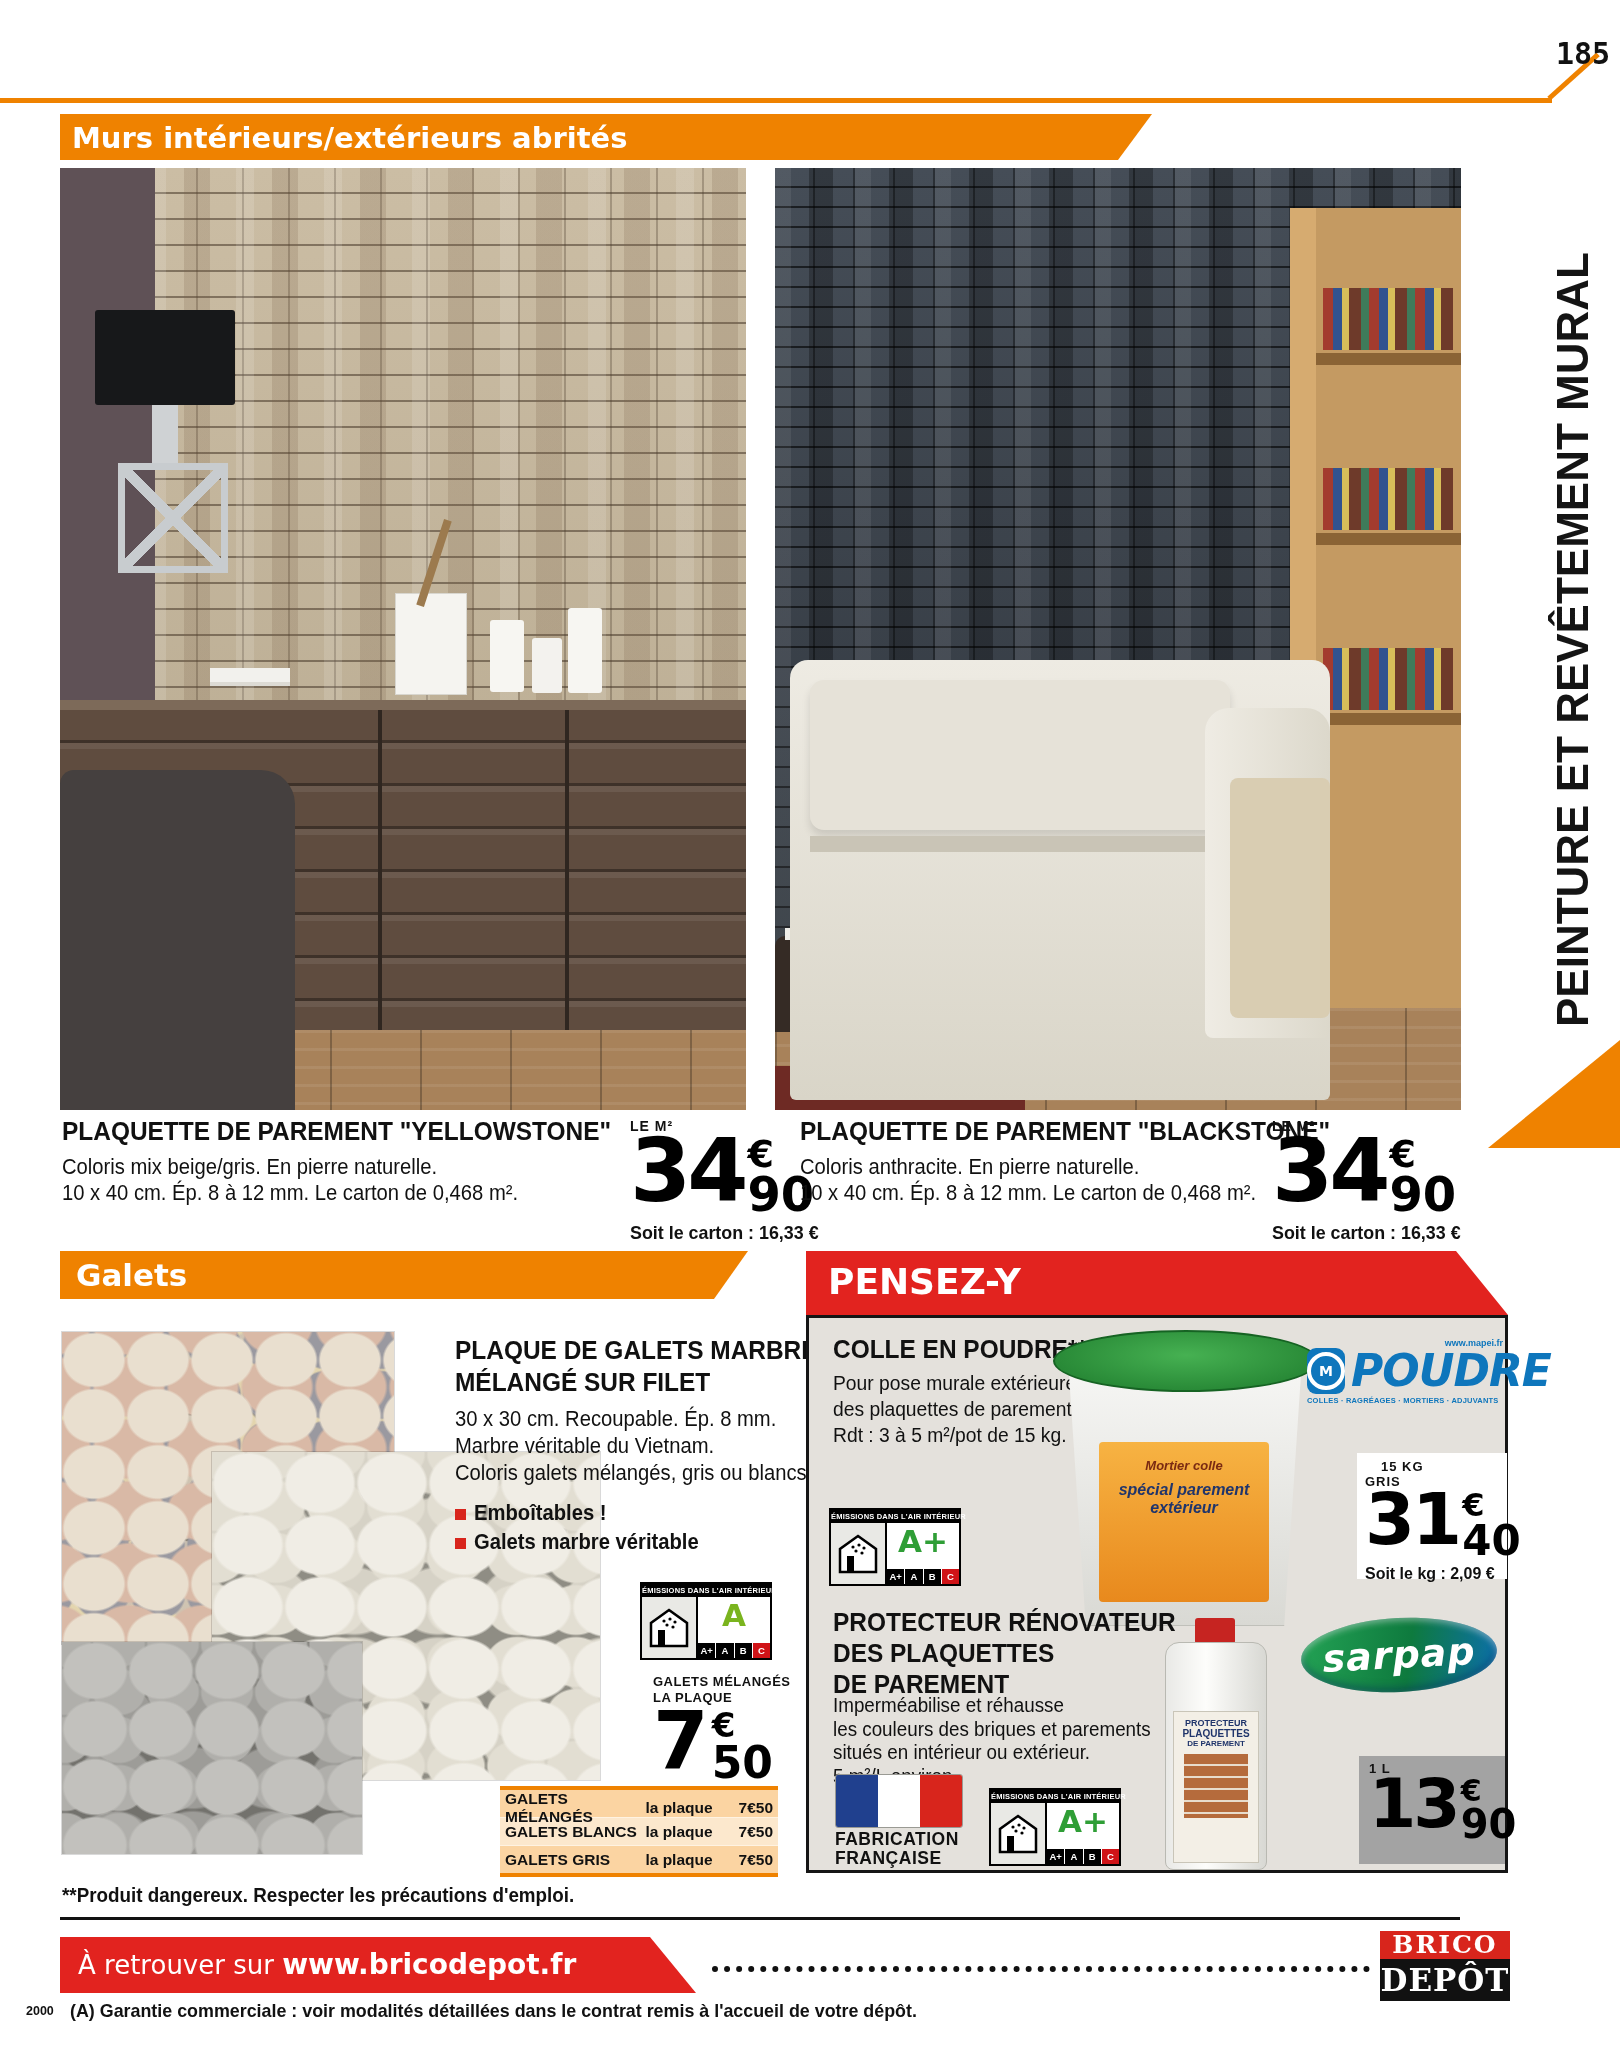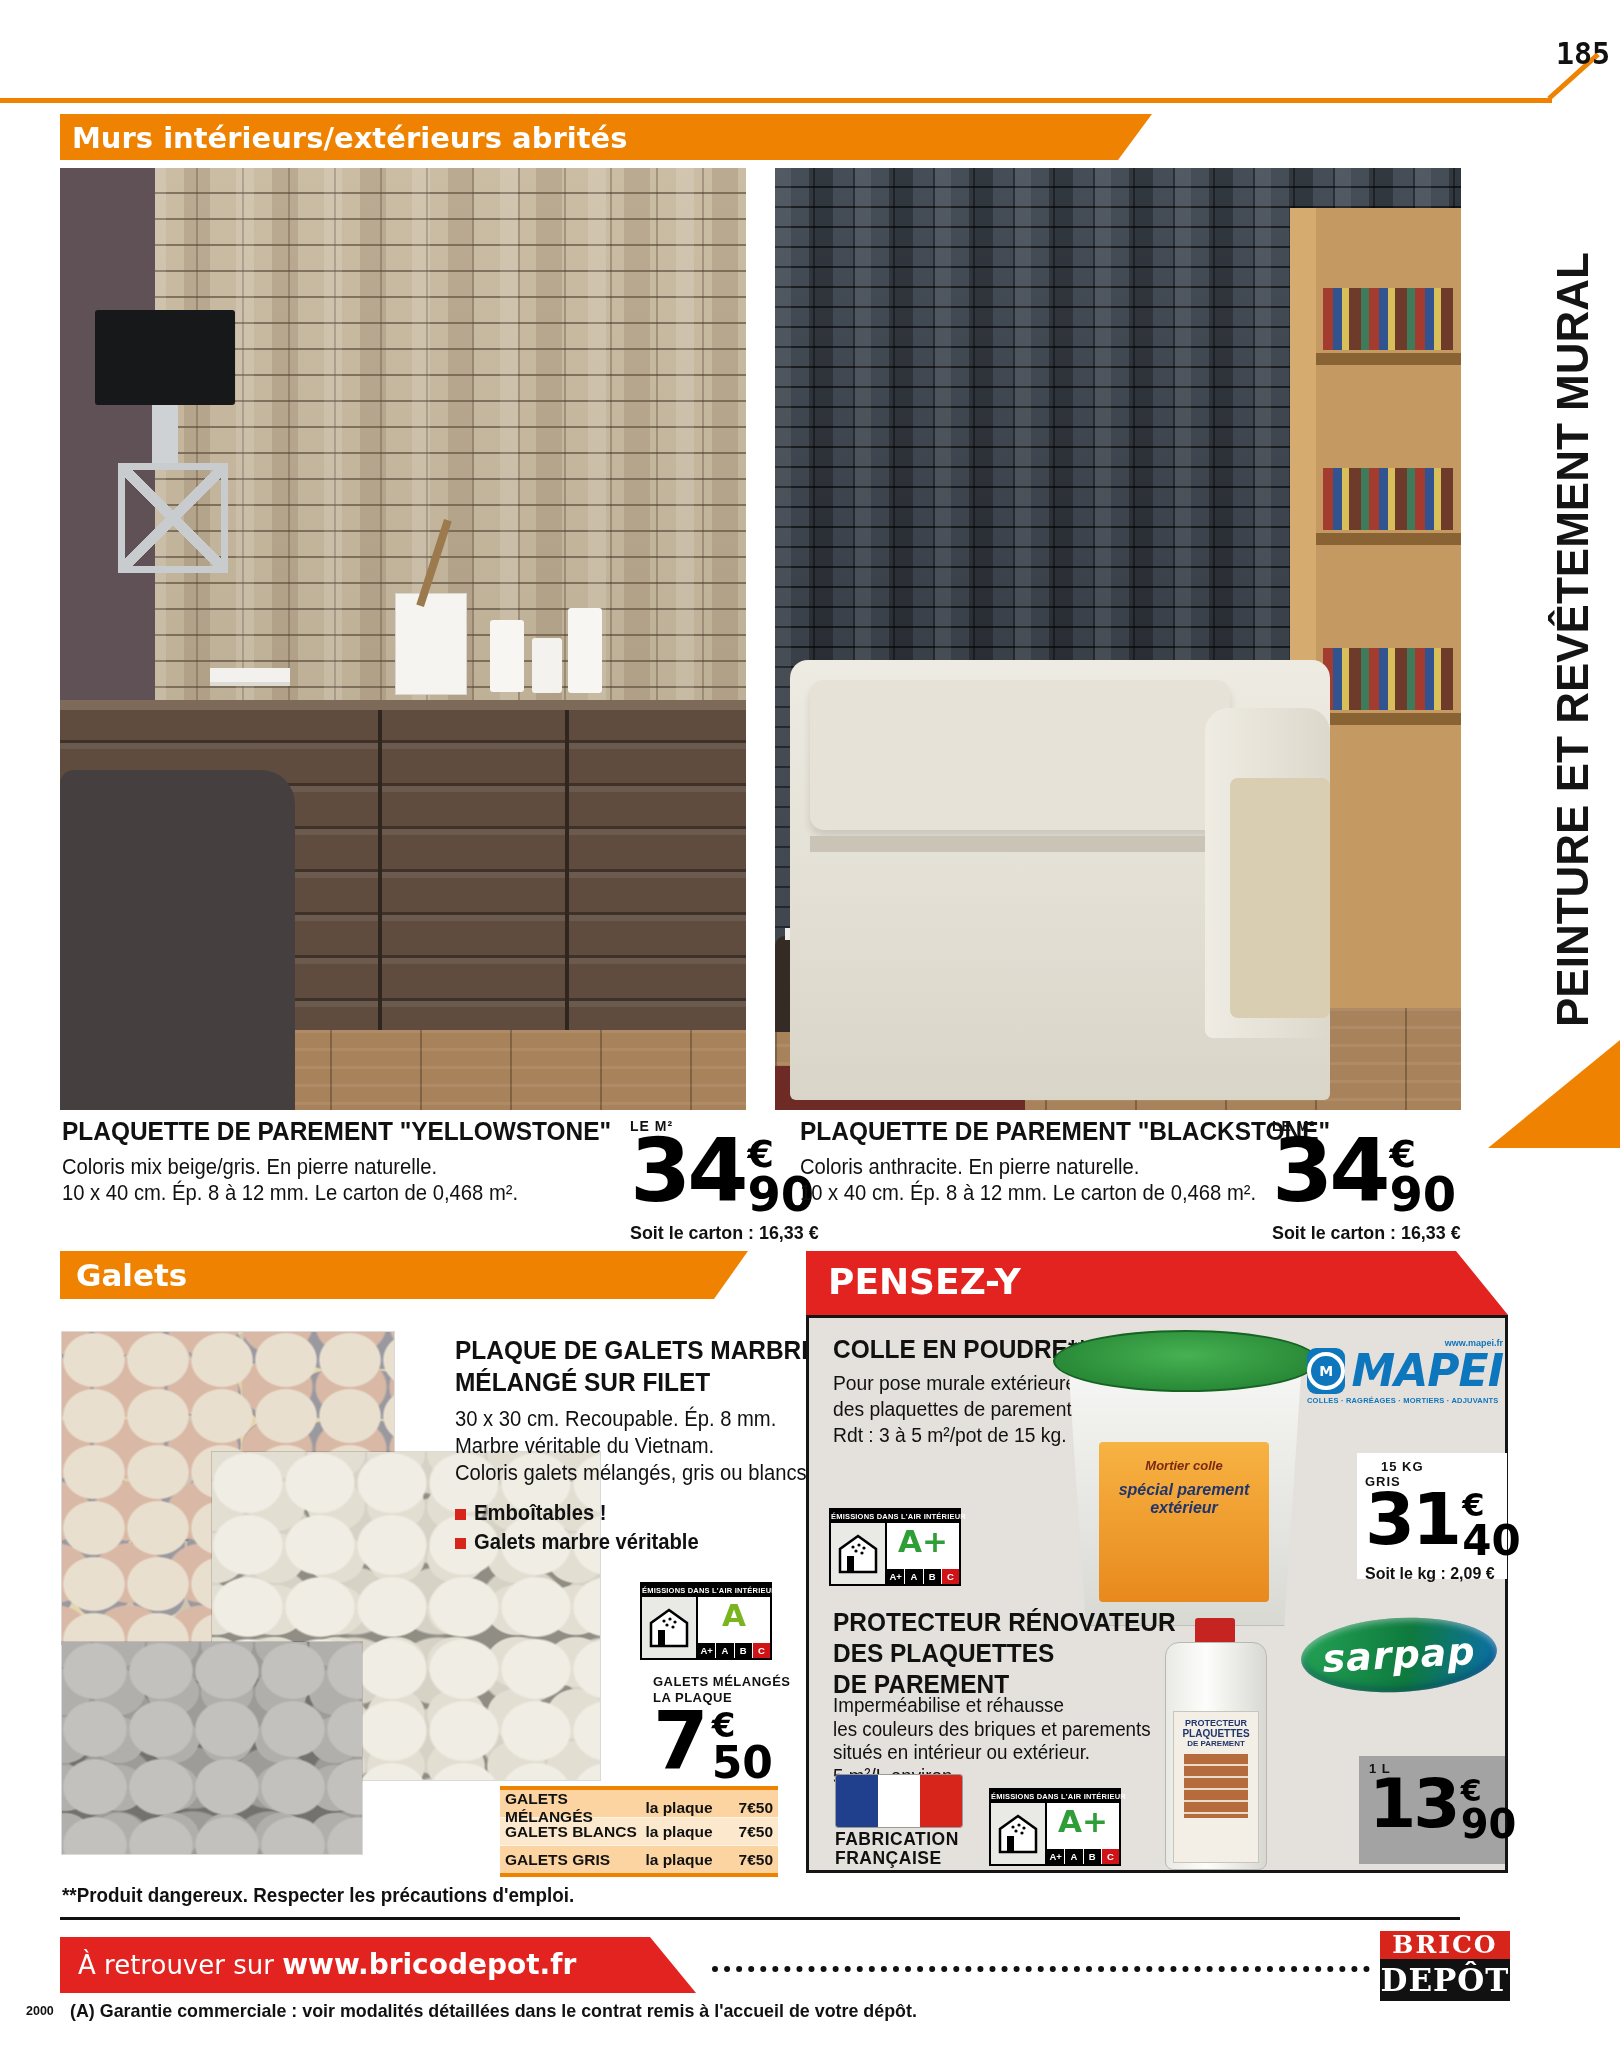--- a/index.html
+++ b/index.html
@@ -322,21 +322,21 @@
     </div>
 
     <div class="abs" style="left:498px;top:20px;width:196px;">
       <div style="text-align:right;font-size:9px;color:#0e76bc;font-weight:bold;">www.mapei.fr</div>
       <div style="display:flex;align-items:center;gap:6px;">
         <div class="mapei-mark">
             <div class="ring">
               <span>M</span>
             </div>
           </div>
-        <div class="mapei-word">MAPEI</div>
+        <div class="mapei-word">POUDRE</div>
       </div>
       <div style="font-size:7.5px;color:#0e76bc;font-weight:bold;margin-top:2px;letter-spacing:.2px;">COLLES · RAGRÉAGES · MORTIERS · ADJUVANTS</div>
     </div>
 
     <div class="abs airlbl" style="left:20px;top:190px;width:132px;height:78px;">
       <div class="hd">ÉMISSIONS DANS L'AIR INTÉRIEUR</div>
       <div class="bd">
         <div class="house">
           <svg width="40" height="40" viewBox="0 0 40 40">
               <polygon points="20,2 38,15 38,38 2,38 2,15" fill="#fff" stroke="#000" stroke-width="2.5"></polygon>

